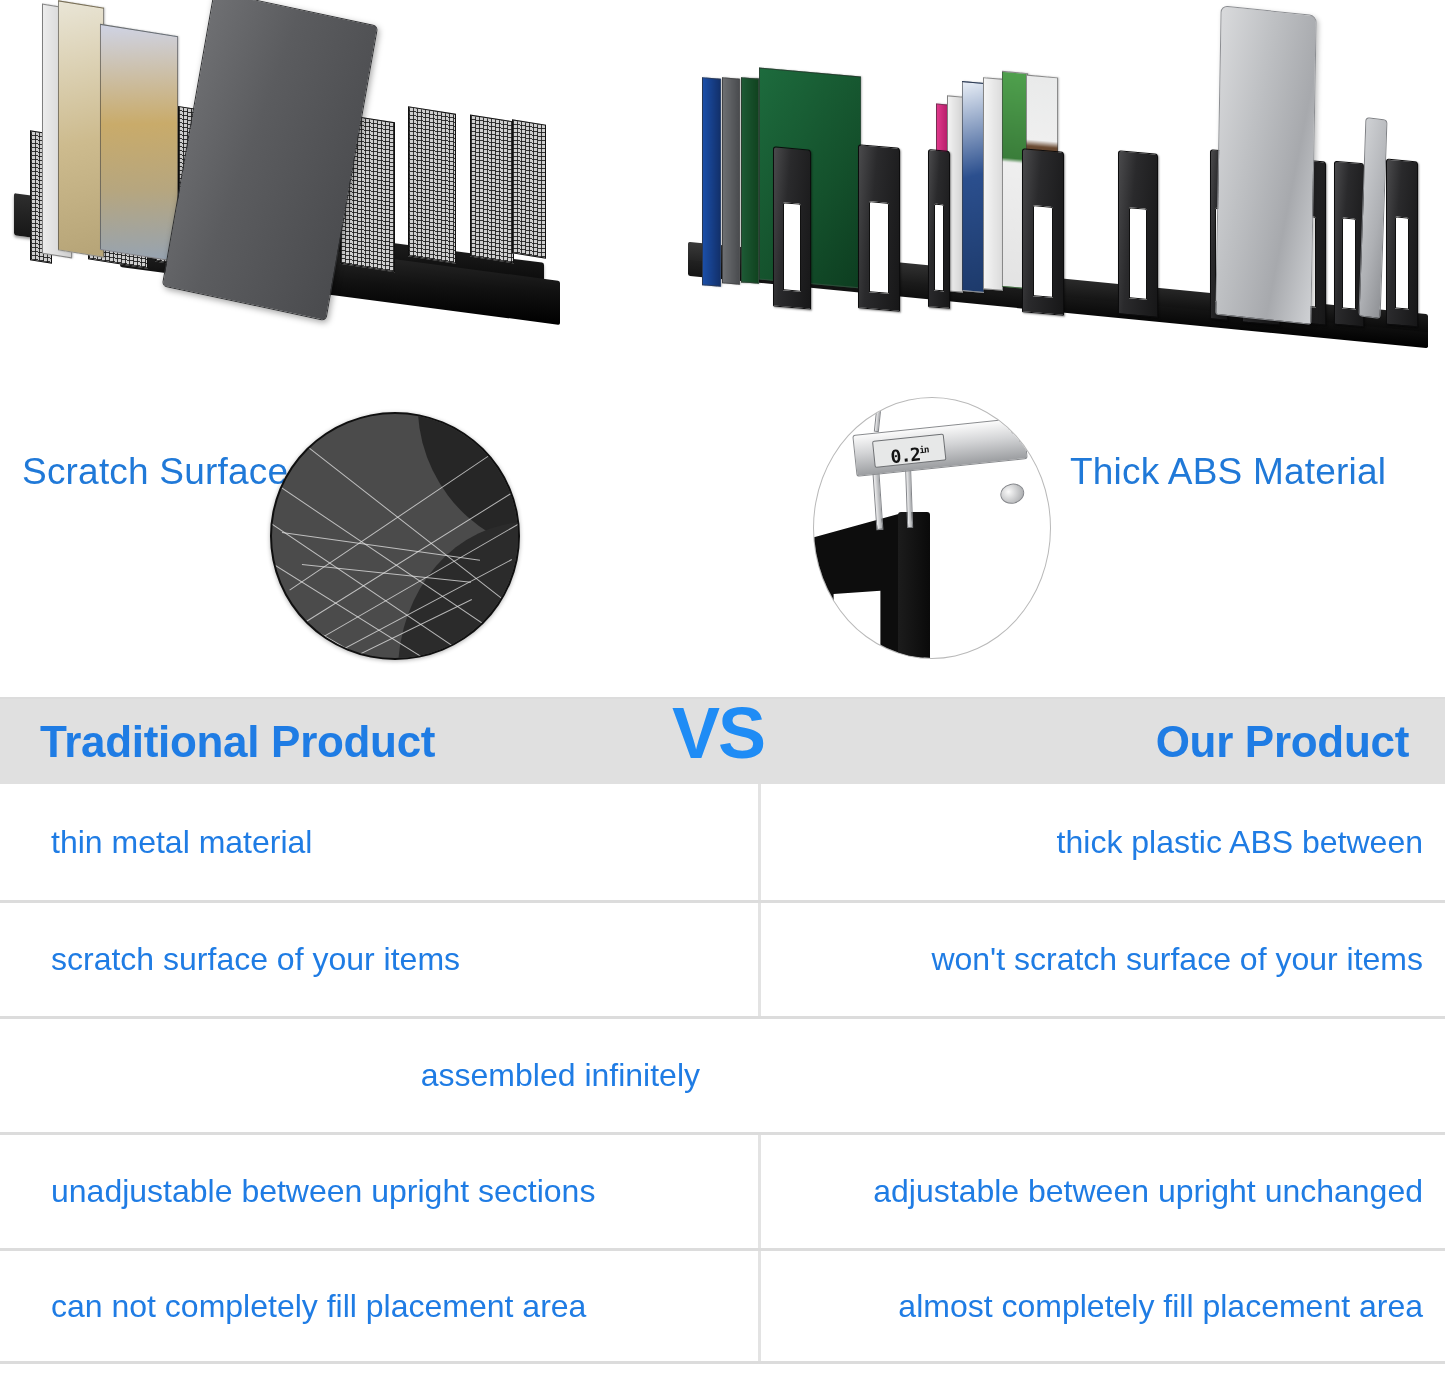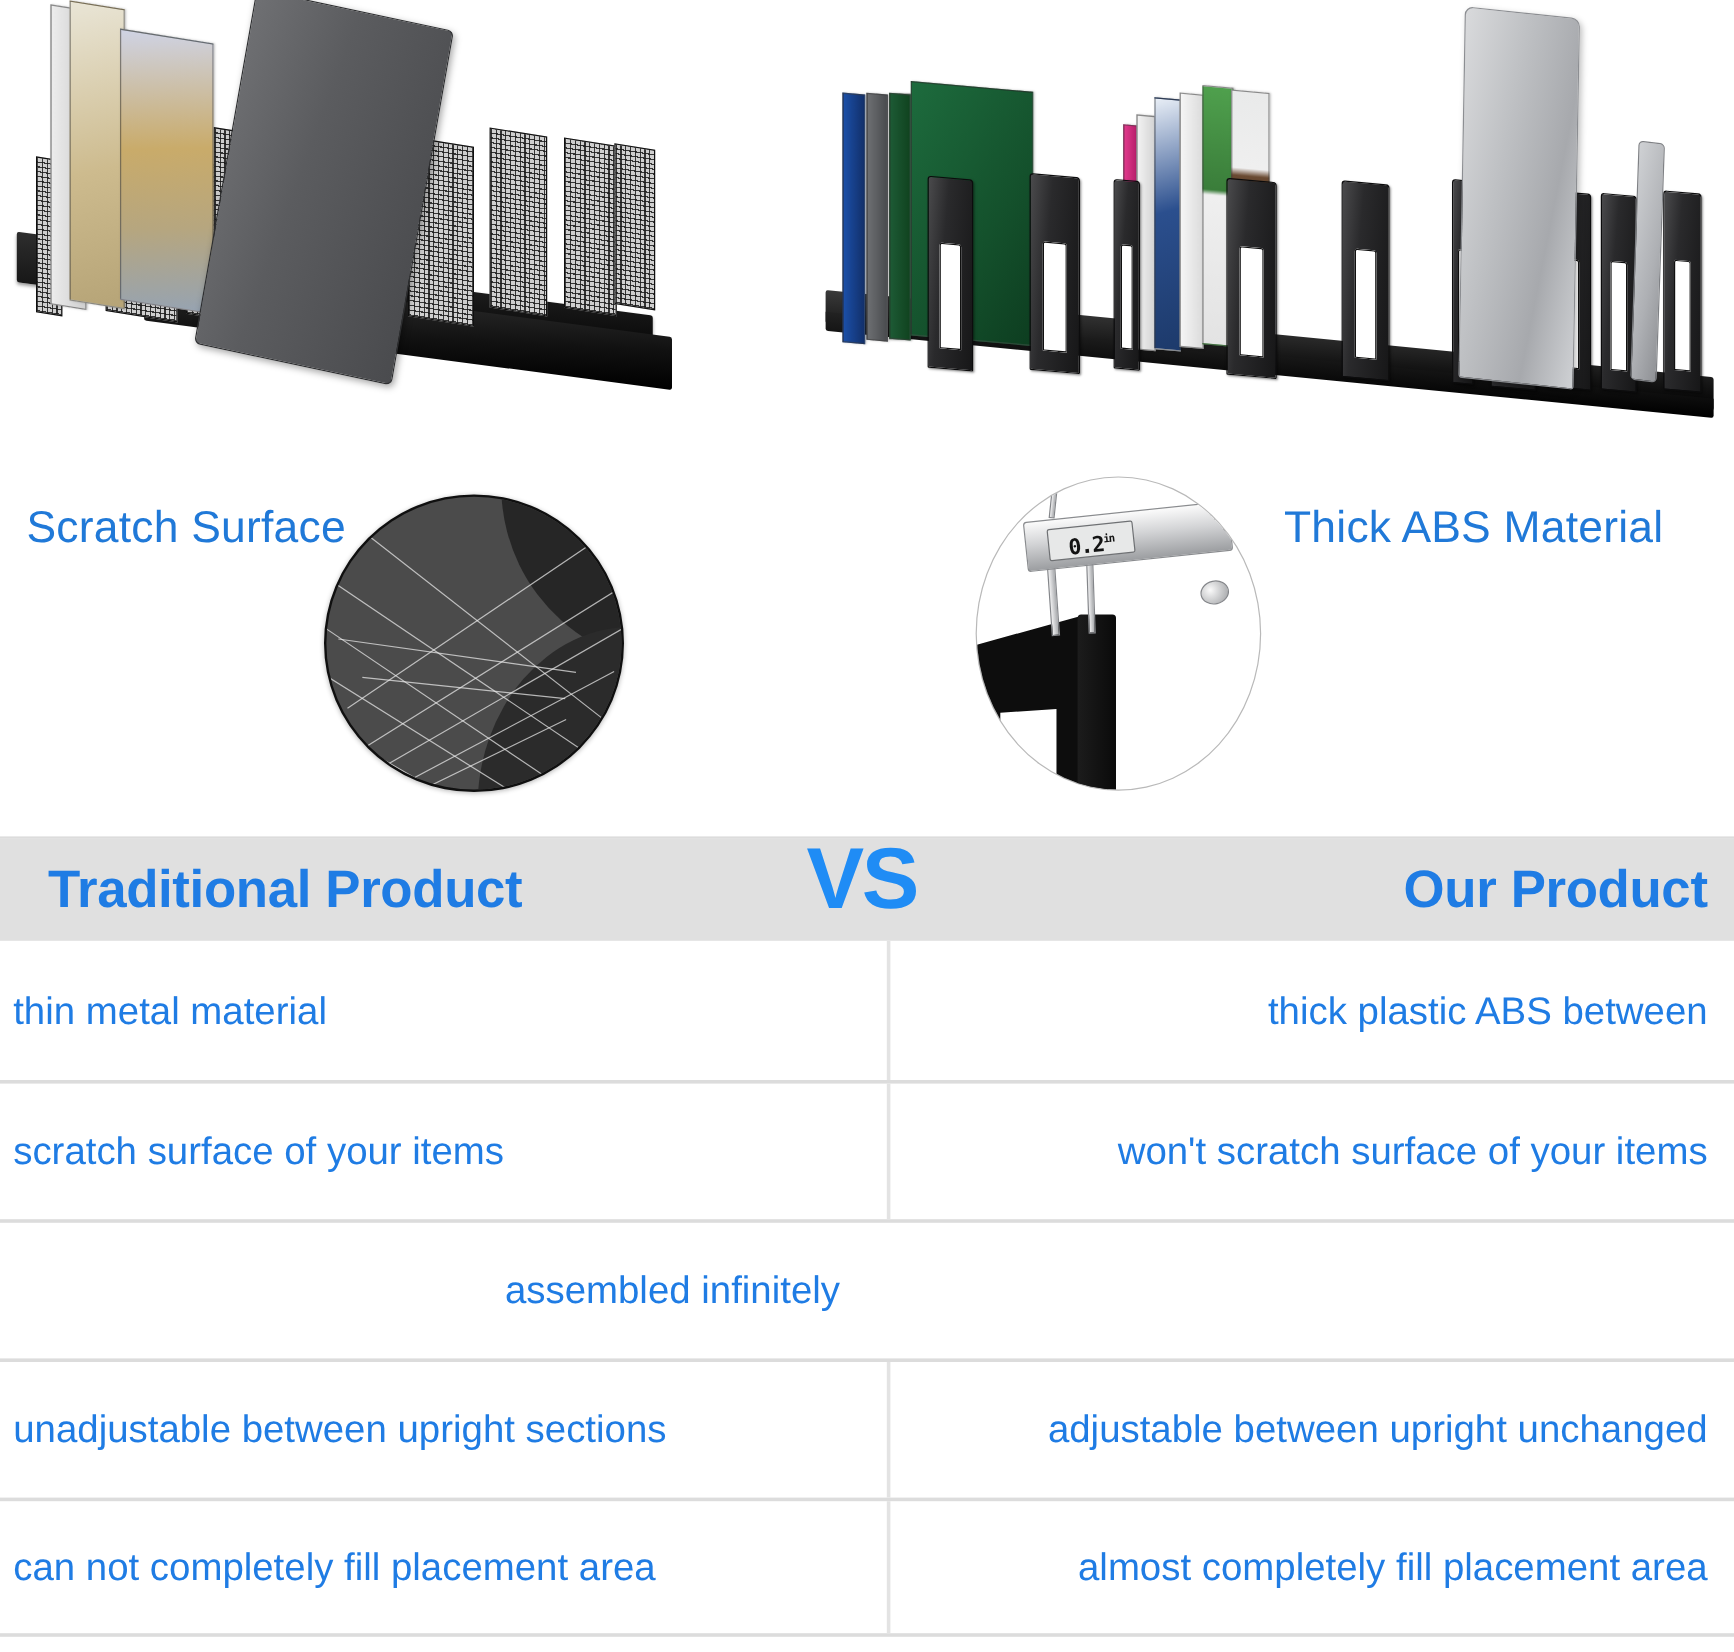--- a/index.html
+++ b/index.html
@@ -93,20 +93,21 @@
   .callouts { position:absolute; left:0; top:390px; width:1445px; height:290px; }
 
   .callout-label {
     position:absolute;
     color:#2079d8;
     font-size:37px;
     font-weight:400;
     letter-spacing:.2px;
     white-space:nowrap;
     font-family:"Liberation Sans", sans-serif;
+    margin-top:32px;
   }
   .label-scratch { left:22px; top:29px; }
   .label-abs     { left:1070px; top:29px; }
 
   .scratch-circle {
     position:absolute; left:270px; top:22px; width:250px; height:248px;
     border-radius:50%;
     background:#4b4b4b;
     border:2px solid #101010;
     overflow:hidden;
@@ -179,21 +180,21 @@
   .cmp {
     position:absolute; left:0; top:697px; width:1445px; height:666px;
     border-top:2px solid #dcdcdc;
   }
   .cmp-head {
     position:relative; height:85px; background:#e0e0e0;
     display:flex; align-items:center;
   }
   .cmp-head .cell-l, .cmp-head .cell-r { height:100%; display:flex; align-items:center; }
   .cmp-head .cell-l { width:723px; padding-left:40px; }
-  .cmp-head .cell-r { width:722px; padding-right:22px; justify-content:flex-end; }
+  .cmp-head .cell-r { width:722px; padding-right:36px; justify-content:flex-end; }
   .head-title {
     color:#1f7ce4; font-size:44px; font-weight:700; letter-spacing:-.3px;
     white-space:nowrap;
   }
   .vs-badge {
     position:absolute; left:672px; top:-2px;
     color:#1f8cf5; font-size:72px; font-weight:700; line-height:1;
     letter-spacing:-2px; z-index:5;
   }
 
@@ -203,21 +204,21 @@
     border-top:3px solid #dcdcdc;
     height:116px;
   }
   .cmp-row:first-child { border-top:none; }
   .cmp-row:last-child { border-bottom:3px solid #dcdcdc; }
   .cmp-row .cell {
     height:100%; display:flex; align-items:center;
     color:#1f7ce4; font-size:32px; font-weight:400; white-space:nowrap;
   }
   .cmp-row .cell.left  { width:762px; padding-left:11px; justify-content:flex-start;
-                          border-right:3px solid #e3e3e3; }
+                          border-right:3px solid #e3e3e3;margin-left:40px; }
   .cmp-row .cell.right { width:722px; padding-right:22px; justify-content:flex-end; }
 </style>
 </head>
 <body>
 
 <div class="page">
 
   <div class="photos">
 
     <div class="photo-left">

